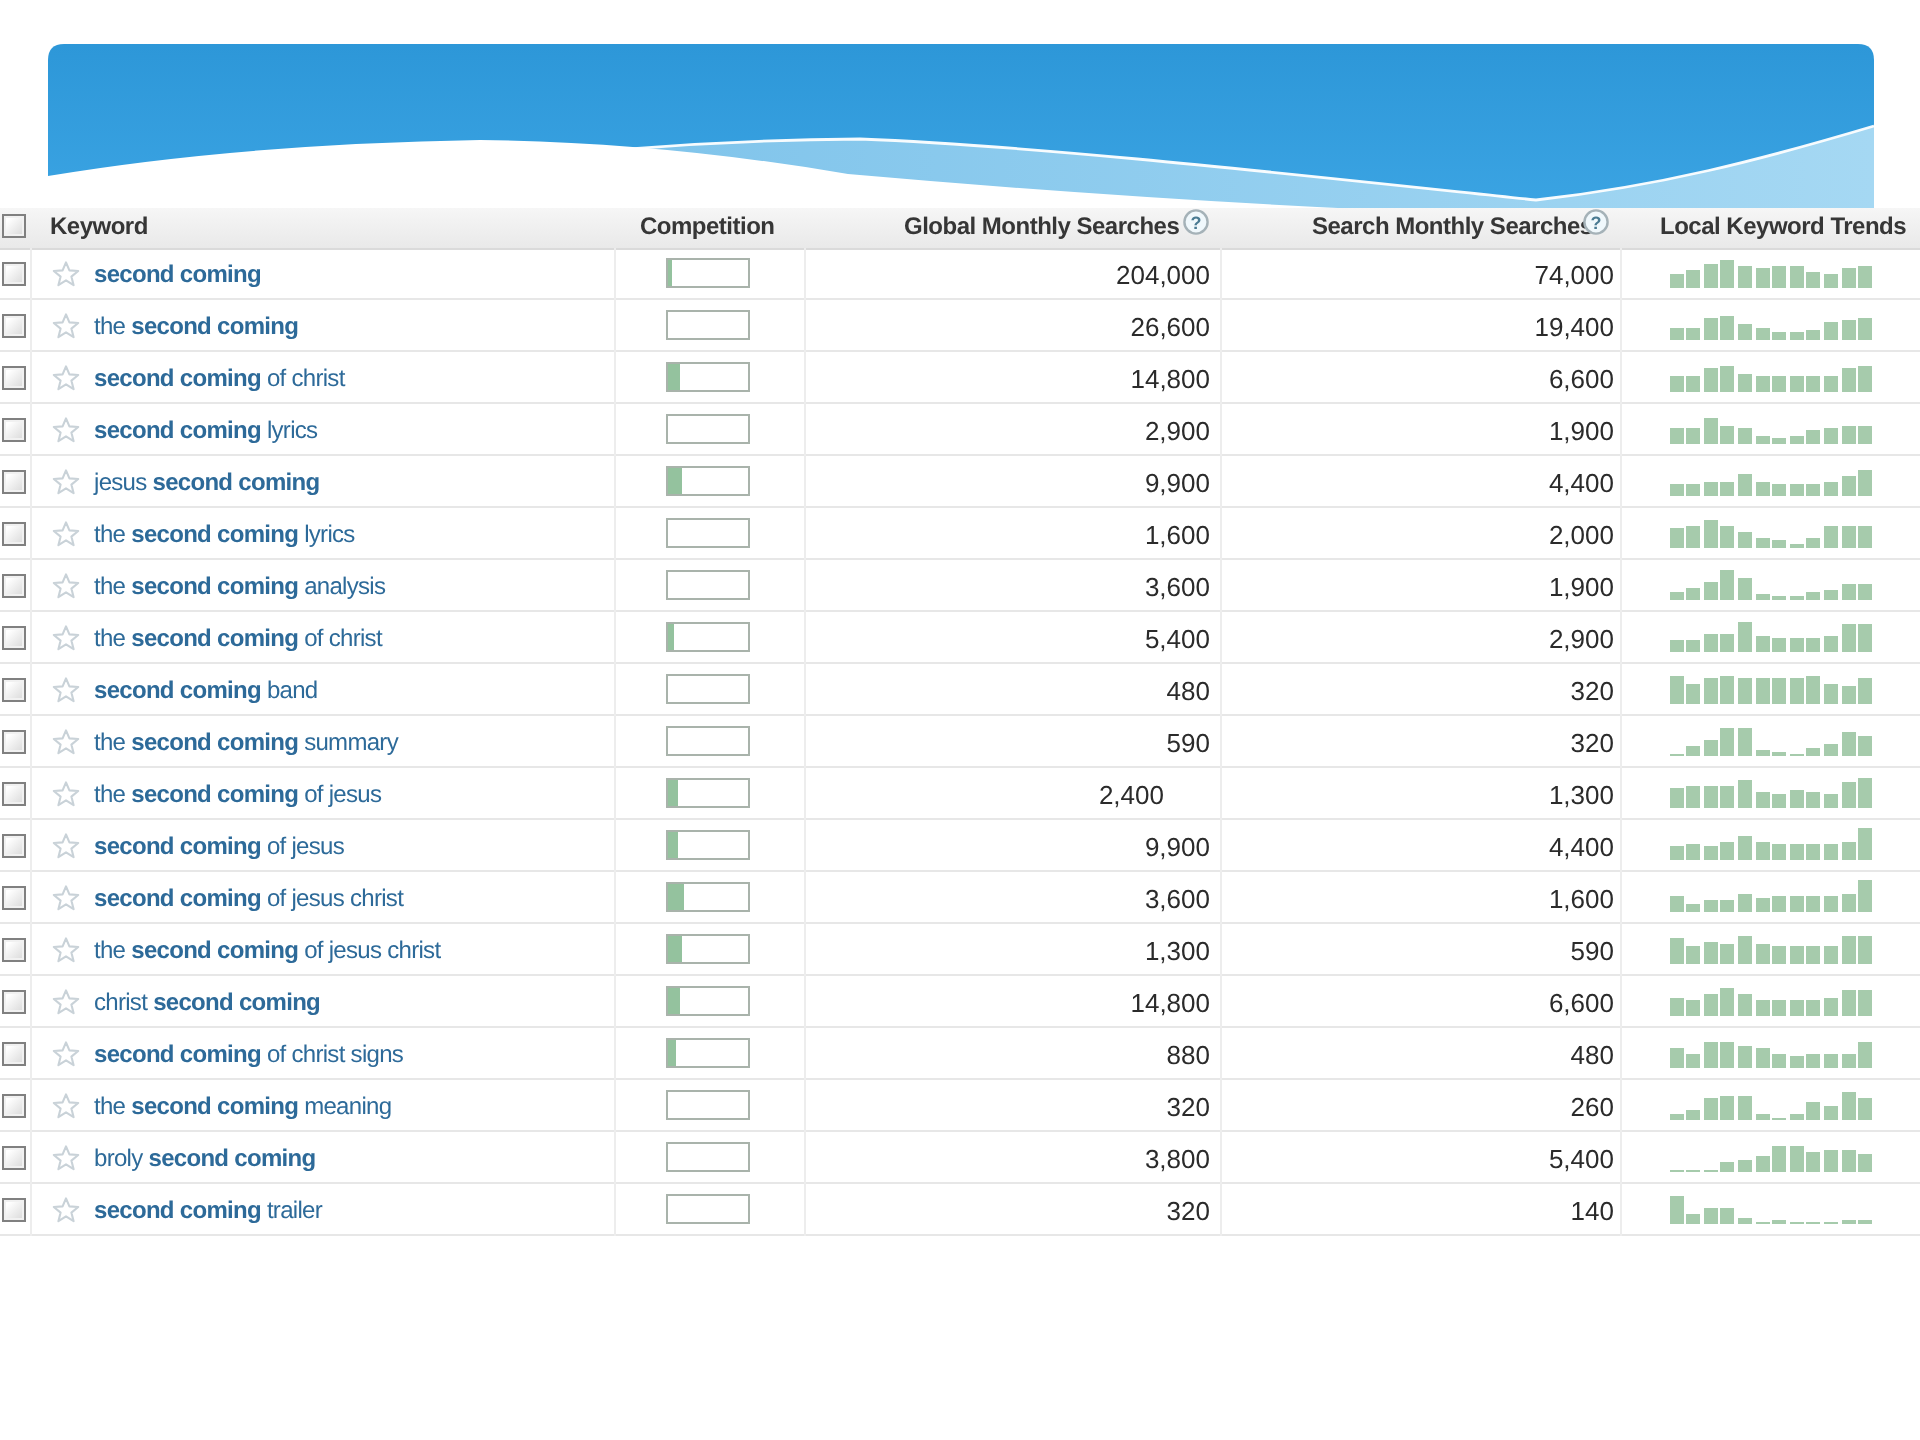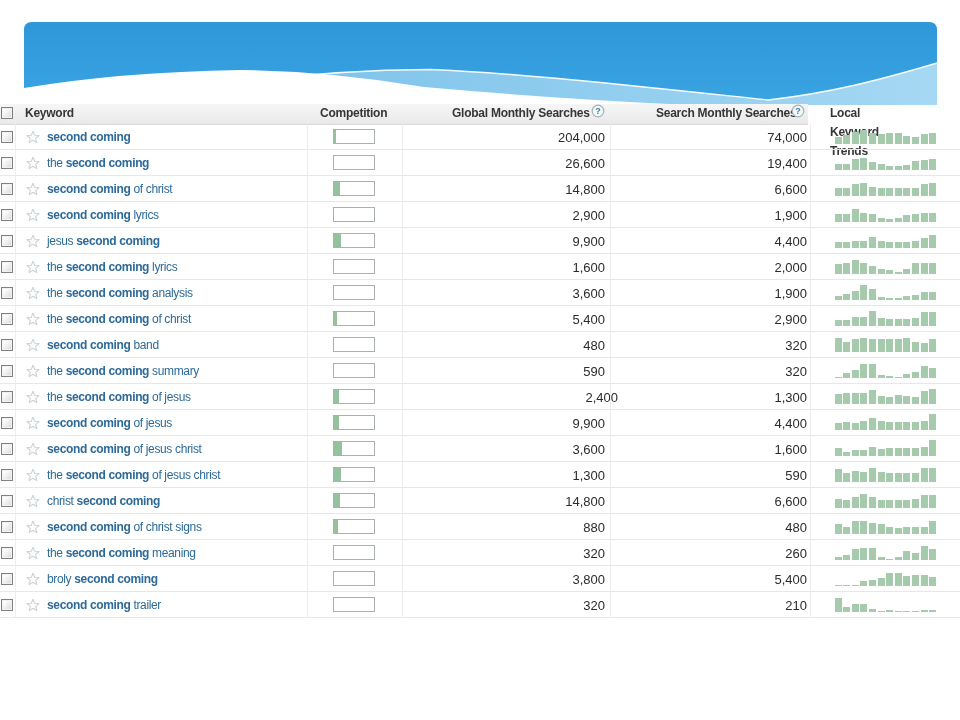--- a/index.html
+++ b/index.html
@@ -1,17 +1,17 @@
 <!DOCTYPE html>
 <html><head><meta charset="utf-8">
 <style>
 html,body{margin:0;padding:0;}
 body{width:960px;height:720px;background:#ffffff;font-family:"Liberation Sans",sans-serif;position:relative;overflow:hidden;}
 .abs{position:absolute;}
-.hdr{position:absolute;left:0;top:104px;width:808px;height:20px;background:linear-gradient(#f6f6f6,#e9e9e9);border-bottom:1px solid #dadada;text-decoration:underline;}
+.hdr{position:absolute;left:0;top:104px;width:960px;height:20px;background:linear-gradient(#f6f6f6,#e9e9e9);border-bottom:1px solid #dadada;text-decoration:underline;}
 .hcell{position:absolute;font-size:12px;font-weight:bold;color:#363636;top:0;line-height:19px;letter-spacing:-0.25px;}
 .cb{position:absolute;width:10px;height:10px;border:1px solid #808080;background:linear-gradient(135deg,#ffffff 20%,#d8d8d8);box-shadow:inset 0 0 0 1px #f1f1f1;}
 .row{position:absolute;left:0;width:960px;height:25px;border-bottom:1px solid #e7e7e7;}
 .star{position:absolute;}
 .kw{position:absolute;left:47px;top:6px;font-size:12px;color:#2d6a99;white-space:nowrap;letter-spacing:-0.35px;}
 .kw b{font-weight:bold;}
 .comp{position:absolute;left:333px;top:5px;width:40px;height:13px;border:1px solid #a9b3ab;background:#ffffff;}
 .fill{position:absolute;left:0;top:0;height:13px;background:#94c29e;}
 .num{position:absolute;top:6px;font-size:13px;color:#2b2b2b;text-align:right;width:90px;}
 .bar{position:absolute;background:#a6cbac;}
@@ -283,21 +283,21 @@
 </div>
 <div class="row" style="top:384px">
 <div class="cb" style="left:1px;top:7px"></div>
 <svg class="star" style="left:26px;top:6px" width="14" height="14" viewBox="0 0 14 14">
       <path d="M7 1.2 L8.7 5.2 L13.1 5.5 L9.7 8.3 L10.8 12.6 L7 10.2 L3.2 12.6 L4.3 8.3 L0.9 5.5 L5.3 5.2 Z" fill="#ffffff" stroke="#c9d2d8" stroke-width="1.05" stroke-linejoin="round"></path>
     </svg>
 <div class="kw">the <b>second coming</b> of jesus</div>
 <div class="comp">
       <div class="fill" style="width:5px"></div>
     </div>
-<div class="num" style="left:528px">2,400</div>
+<div class="num" style="left:492px">2,400</div>
 <div class="num" style="left:717px">1,300</div>
 <div class="bar" style="left:834.5px;top:10.0px;width:7px;height:10px"></div>
 <div class="bar" style="left:843.1px;top:9.0px;width:7px;height:11px"></div>
 <div class="bar" style="left:851.7px;top:9.0px;width:7px;height:11px"></div>
 <div class="bar" style="left:860.3px;top:9.0px;width:7px;height:11px"></div>
 <div class="bar" style="left:868.9px;top:6.0px;width:7px;height:14px"></div>
 <div class="bar" style="left:877.5px;top:12.0px;width:7px;height:8px"></div>
 <div class="bar" style="left:886.1px;top:13.0px;width:7px;height:7px"></div>
 <div class="bar" style="left:894.7px;top:11.0px;width:7px;height:9px"></div>
 <div class="bar" style="left:903.3px;top:12.0px;width:7px;height:8px"></div>
@@ -470,21 +470,21 @@
 <div class="bar" style="left:929.1px;top:11.0px;width:7px;height:9px"></div>
 </div>
 <div class="row" style="top:592px">
 <div class="cb" style="left:1px;top:7px"></div>
 <svg class="star" style="left:26px;top:6px" width="14" height="14" viewBox="0 0 14 14">
       <path d="M7 1.2 L8.7 5.2 L13.1 5.5 L9.7 8.3 L10.8 12.6 L7 10.2 L3.2 12.6 L4.3 8.3 L0.9 5.5 L5.3 5.2 Z" fill="#ffffff" stroke="#c9d2d8" stroke-width="1.05" stroke-linejoin="round"></path>
     </svg>
 <div class="kw"><b>second coming</b> trailer</div>
 <div class="comp"></div>
 <div class="num" style="left:515px">320</div>
-<div class="num" style="left:717px">210</div>
+<div class="num" style="left:717px">140</div>
 <div class="bar" style="left:834.5px;top:6.0px;width:7px;height:14px"></div>
 <div class="bar" style="left:843.1px;top:15.0px;width:7px;height:5px"></div>
 <div class="bar" style="left:851.7px;top:12.0px;width:7px;height:8px"></div>
 <div class="bar" style="left:860.3px;top:12.0px;width:7px;height:8px"></div>
 <div class="bar" style="left:868.9px;top:17.0px;width:7px;height:3px"></div>
 <div class="bar" style="left:877.5px;top:19.0px;width:7px;height:1px"></div>
 <div class="bar" style="left:886.1px;top:18.0px;width:7px;height:2px"></div>
 <div class="bar" style="left:894.7px;top:19.0px;width:7px;height:1px"></div>
 <div class="bar" style="left:903.3px;top:19.0px;width:7px;height:1px"></div>
 <div class="bar" style="left:911.9px;top:19.0px;width:7px;height:1px"></div>

